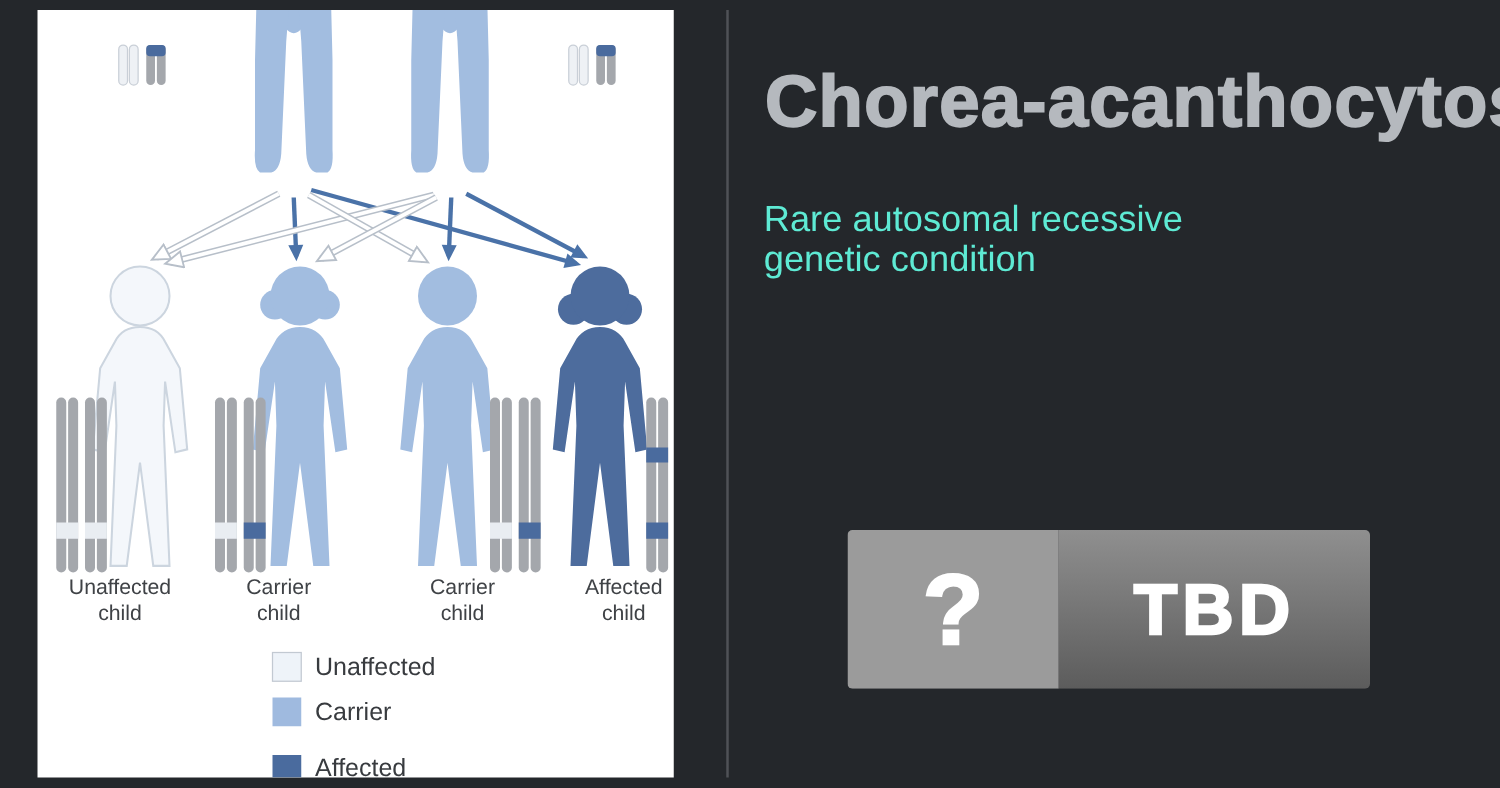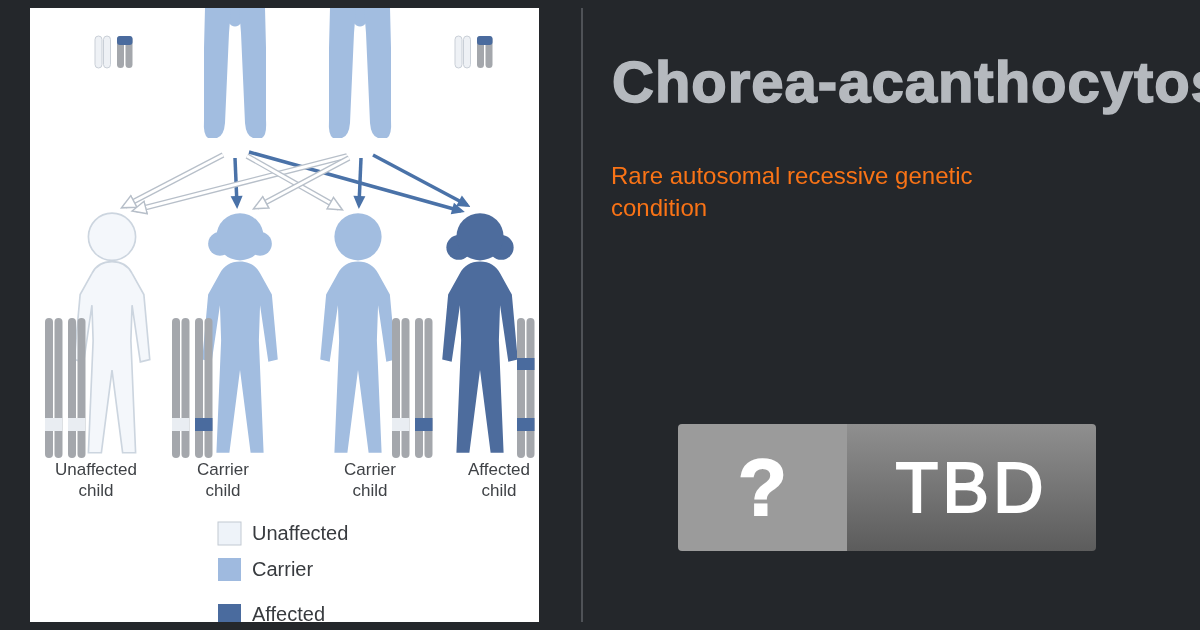--- a/index.html
+++ b/index.html
@@ -26,22 +26,22 @@
   .title {
     position: absolute; left: 612px; top: 53px;
     width: 760px;
     font-size: 58px; font-weight: bold; line-height: 1;
     color: #b5b9be; -webkit-text-stroke: 1.6px #b5b9be;
     letter-spacing: 1px; white-space: nowrap;
   }
   .subtitle {
     position: absolute; left: 611px; top: 160px;
     width: 392px;
-    font-size: 24px; line-height: 32px;
-    color: #f97316;
+    font-size: 29px; line-height: 32px;
+    color: #5eead4;
   }
 
   
   .badge {
     position: absolute; left: 678px; top: 424px;
     width: 418px; height: 127px;
     display: flex; border-radius: 4px; overflow: hidden;
   }
   .badge-left {
     width: 169px; background: #9b9b9b;
@@ -49,21 +49,21 @@
   }
   .badge-right {
     flex: 1; background: linear-gradient(180deg, #8f8f8f 0%, #5c5c5c 100%);
     display: flex; align-items: center; justify-content: center;
   }
   .badge-q {
     font-size: 80px; font-weight: bold; color: #ffffff;
     -webkit-text-stroke: 2px #ffffff;
   }
   .badge-v {
-    font-size: 70px; font-weight: normal; color: #ffffff;
+    font-size: 57px; font-weight: bold; color: #ffffff;
     letter-spacing: 4px; -webkit-text-stroke: 2px #ffffff;
   }
 
   
   .fig-carrier  { fill: #a2bde0; }
   .fig-affected { fill: #4d6c9d; }
   .fig-unaffected { fill: #f4f7fb; stroke: #ccd5df; stroke-width: 1.4; }
   .chrom  { fill: #a4a7ac; }
   .chrom-light { fill: #eef1f5; stroke: #c9cfd7; stroke-width: 1; }
   .band-w { fill: #e9edf2; }

